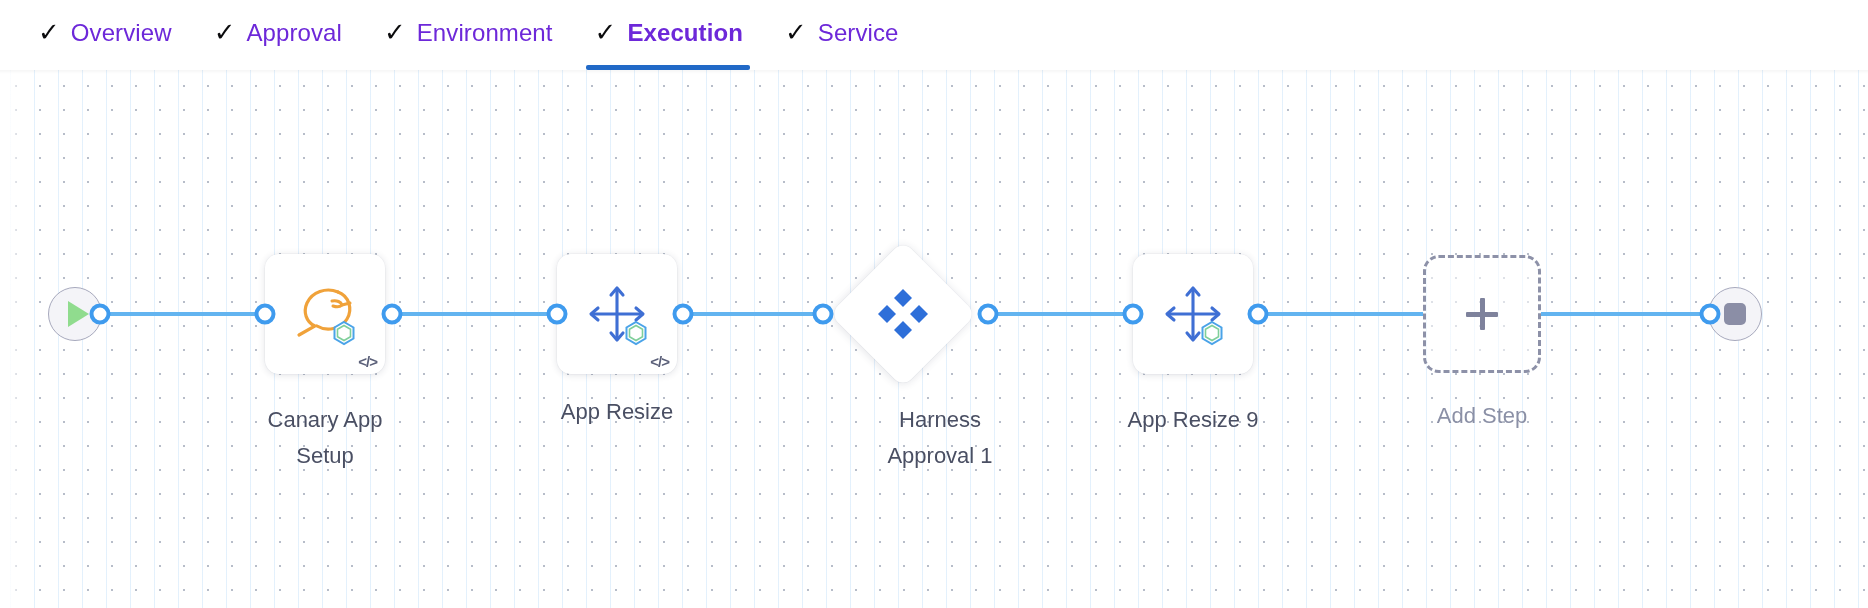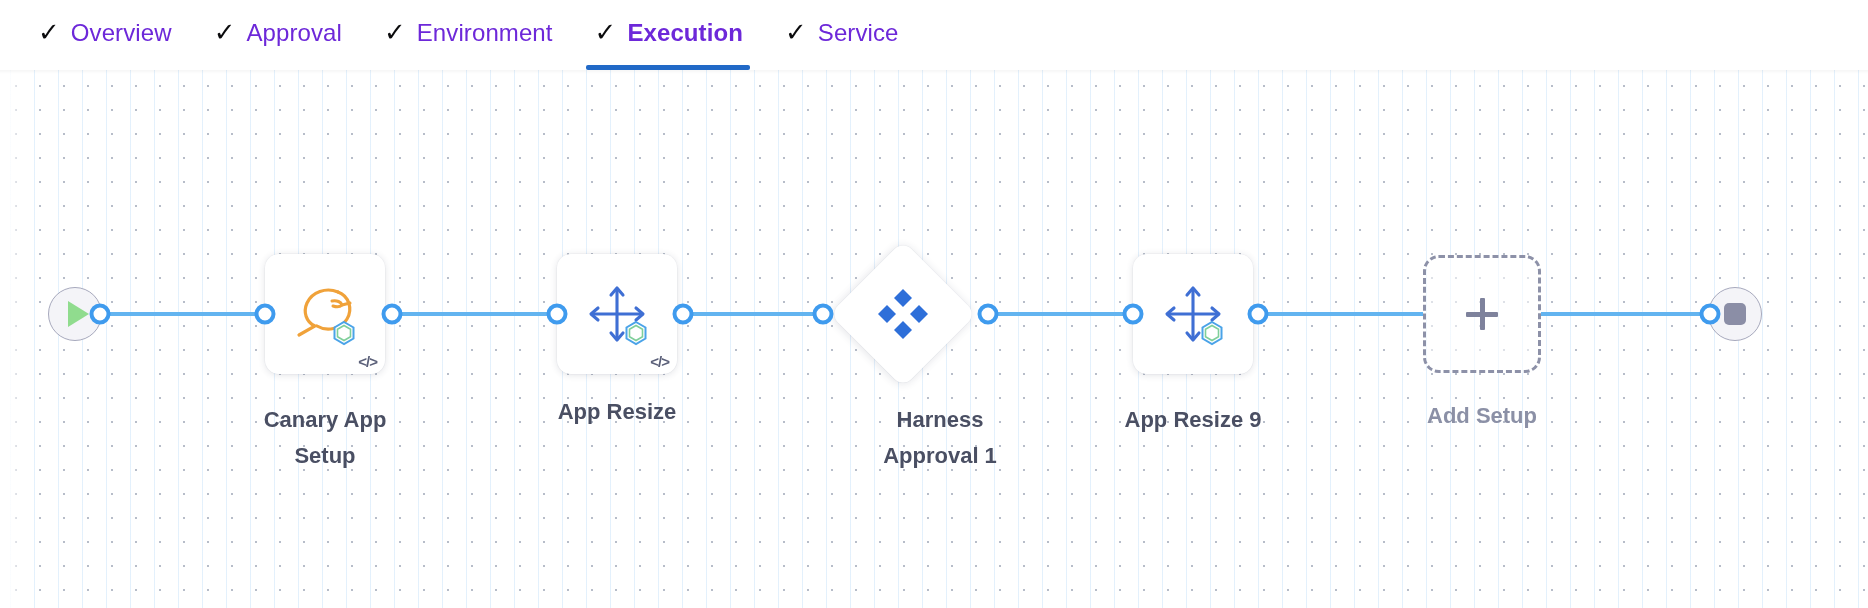--- a/index.html
+++ b/index.html
@@ -229,21 +229,20 @@
   .node-label {
     position: absolute;
     transform: translateX(-50%);
     width: 200px;
     text-align: center;
     font-size: 22px;
     line-height: 36px;
     color: #4a4f63;
     z-index: 3;
     white-space: pre-line;
-    font-weight: bold;
   }
   .node-label.muted { color: #8b90a6; }
 
   svg { display: block; overflow: visible; }
 </style>
 </head>
 <body>
 
 <div id="app">
 
@@ -376,18 +375,18 @@
       <div class="node-label" style="left:325px; top:88px;">Canary App
 Setup</div>
 
       <div class="node-label" style="left:617px; top:80px;">App Resize</div>
 
       <div class="node-label" style="left:940px; top:88px;">Harness
 Approval 1</div>
 
       <div class="node-label" style="left:1193px; top:88px;">App Resize 9</div>
 
-      <div class="node-label muted" style="left:1482px; top:84px;">Add Setup</div>
+      <div class="node-label muted" style="left:1482px; top:84px;">Add Step</div>
 
     </div>
   </div>
 
 </div>
 
 </body></html>

